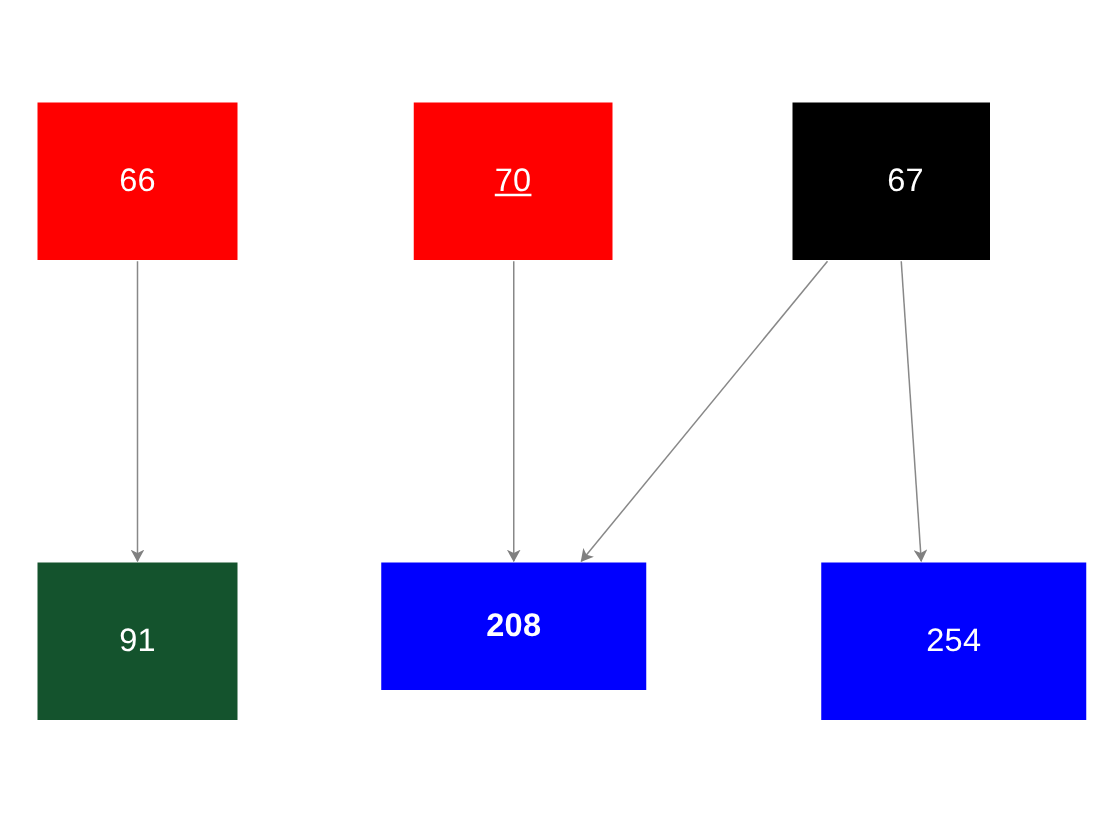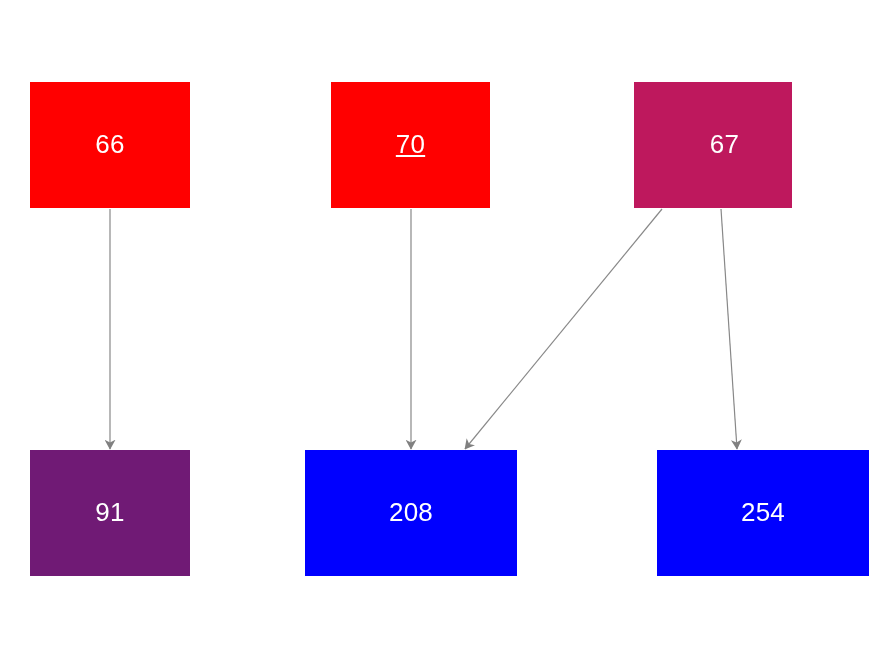--- a/index.html
+++ b/index.html
@@ -66,27 +66,27 @@
       </g>
   </svg>
 
   <div id="nodes">
       <div class="node" style="left: 30px; top: 82px; width: 160px; height: 126px; background: rgb(255, 0, 0);">
         <span class="node-label">66</span>
       </div>
       <div class="node" style="left: 331px; top: 82px; width: 159px; height: 126px; background: rgb(255, 0, 0); text-decoration: underline;">
         <span class="node-label">70</span>
       </div>
-      <div class="node" style="left: 634px; top: 82px; width: 158px; height: 126px; background: #be185d; padding-left: 23px;">
+      <div class="node" style="left: 634px; top: 82px; width: 158px; height: 126px; background: #000000; padding-left: 23px;">
         <span class="node-label">67</span>
       </div>
-      <div class="node" style="left: 30px; top: 450px; width: 160px; height: 126px; background: #701a75;">
+      <div class="node" style="left: 30px; top: 450px; width: 160px; height: 126px; background: #14532d;">
         <span class="node-label">91</span>
       </div>
-      <div class="node" style="left: 305px; top: 450px; width: 212px; height: 126px; background: rgb(0, 0, 255);">
+      <div class="node" style="left: 305px; top: 450px; width: 212px; height: 102px; background: rgb(0, 0, 255); font-weight: bold;">
         <span class="node-label">208</span>
       </div>
       <div class="node" style="left: 657px; top: 450px; width: 212px; height: 126px; background: rgb(0, 0, 255);">
         <span class="node-label">254</span>
       </div>
     </div>
 
 </div>
 
 </body></html>

